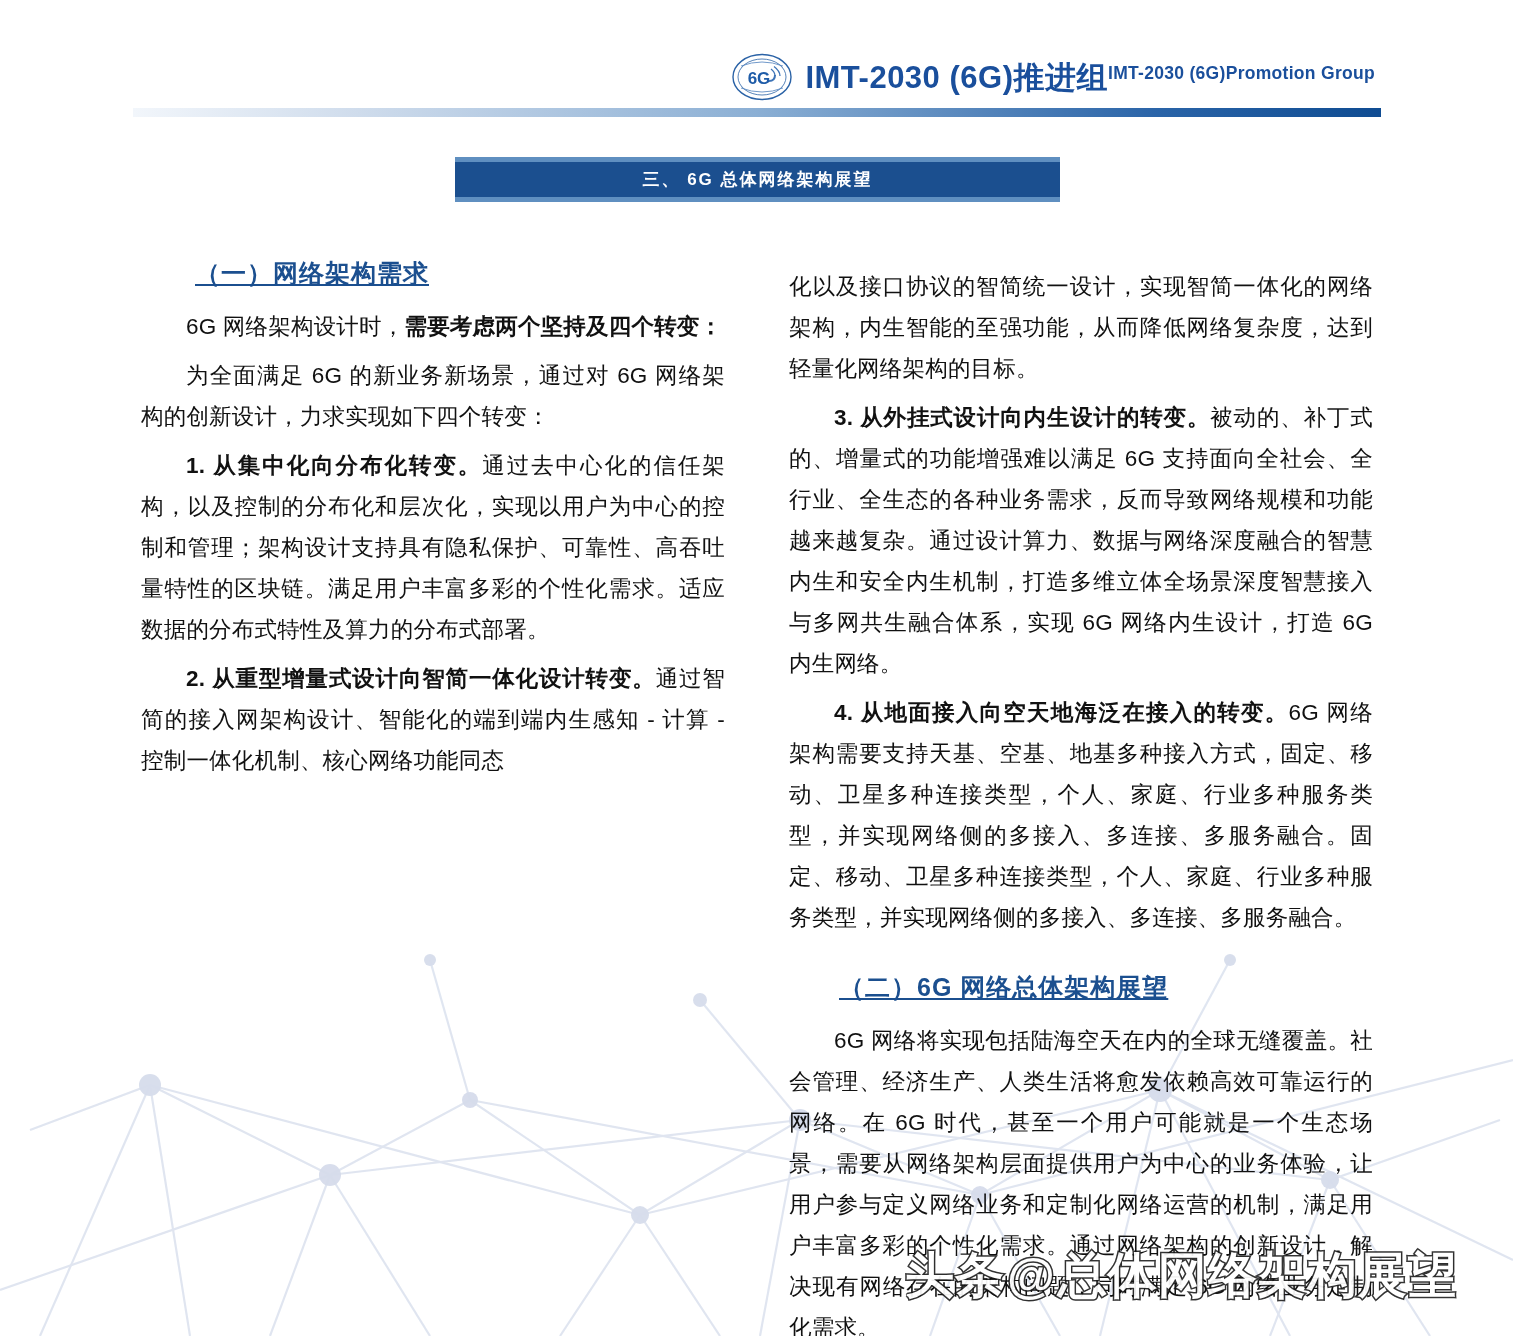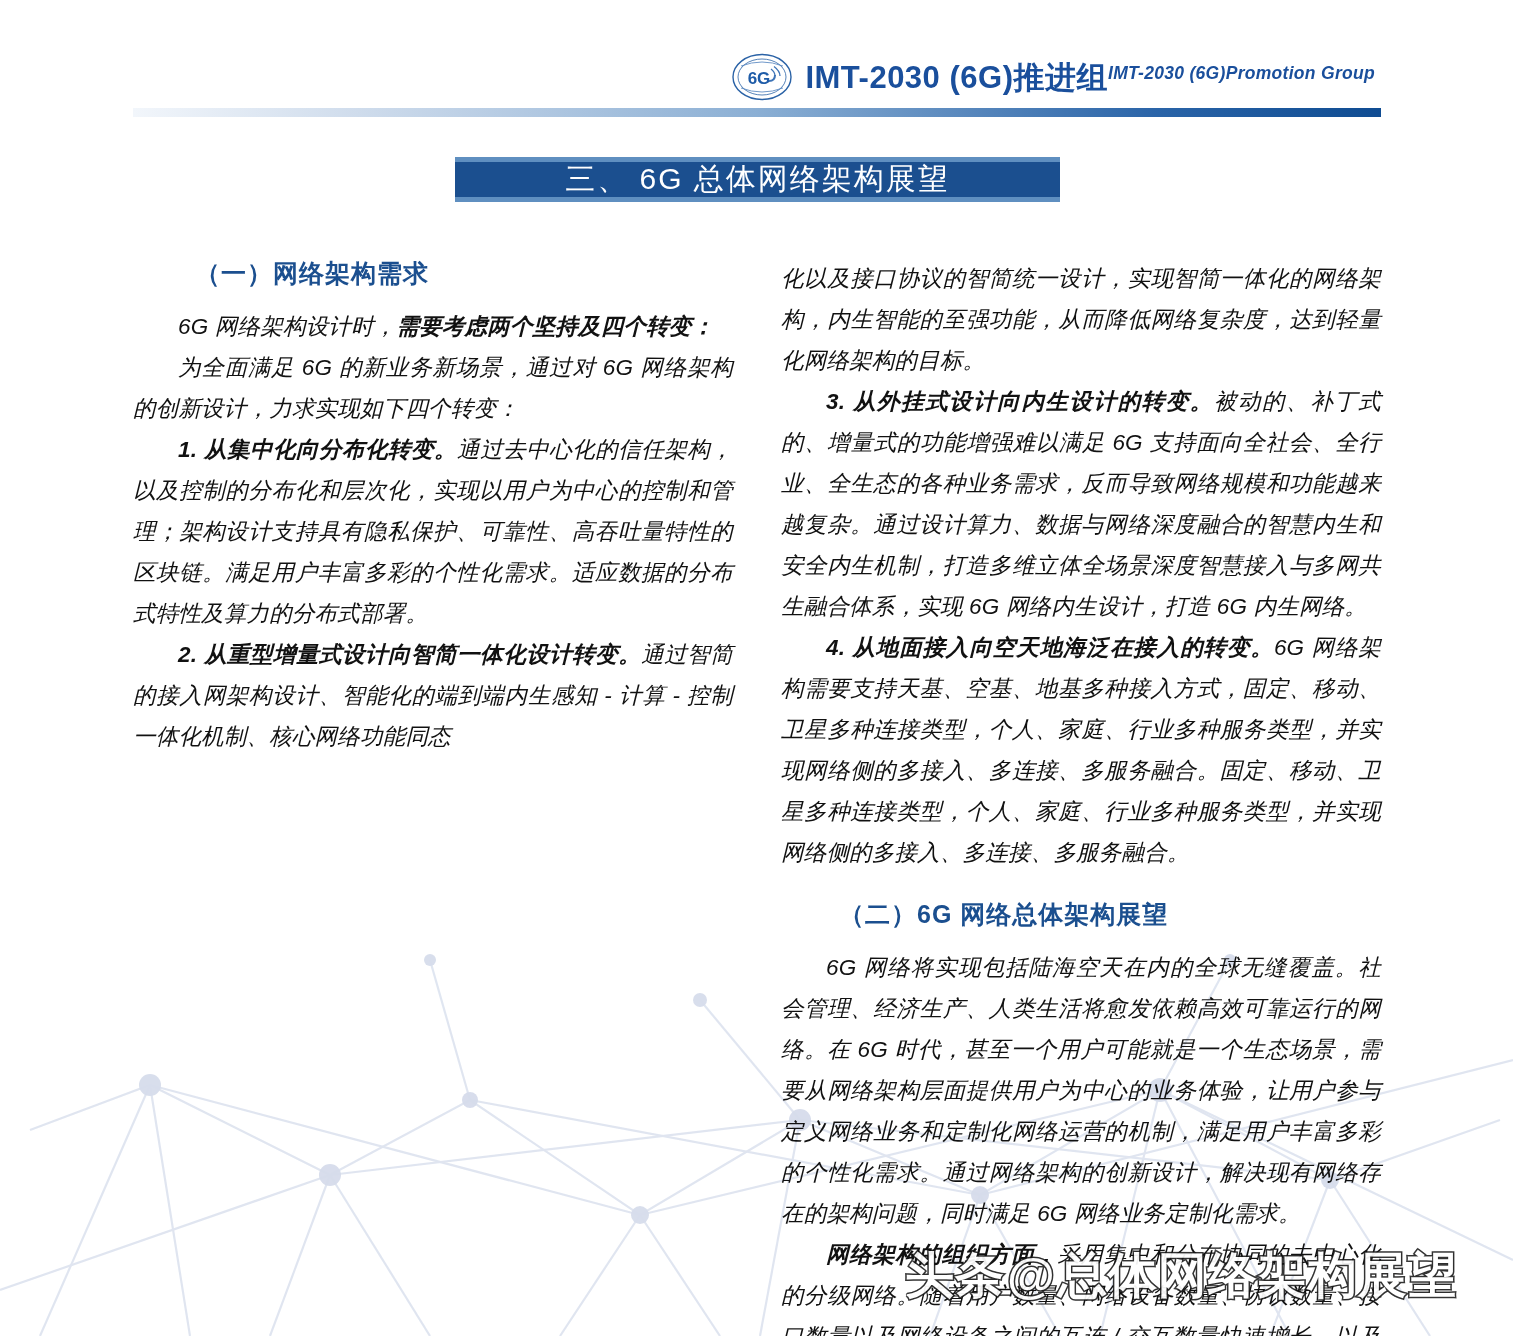--- a/index.html
+++ b/index.html
@@ -62,21 +62,20 @@
     letter-spacing: 0.5px;
     white-space: nowrap;
   }
   .logo-en {
     font-size: 17.5px;
     font-weight: bold;
     color: #1a4f9c;
     letter-spacing: 0.3px;
     white-space: nowrap;
     margin-top: 3px;
-    font-style: italic;
   }
   .header-rule {
     position: absolute;
     left: 133px;
     top: 108px;
     width: 1248px;
     height: 9px;
     background: linear-gradient(to right, #f2f6fb 0%, #cfdcec 18%, #8bafd4 50%, #2a64a8 82%, #0f4c92 100%);
   }
 
@@ -91,22 +90,22 @@
     border-top: 5px solid #5f8fc0;
     border-bottom: 5px solid #5f8fc0;
     box-sizing: border-box;
     display: flex;
     align-items: center;
     justify-content: center;
     z-index: 3;
   }
   .section-banner-text {
     color: #ffffff;
-    font-size: 30px;
-    font-weight: normal;
+    font-size: 17px;
+    font-weight: bold;
     letter-spacing: 2px;
     white-space: nowrap;
   }
 
   
   .columns {
     position: absolute;
     left: 0;
     top: 258px;
     width: 1513px;
@@ -121,33 +120,33 @@
   .col-right { margin-left: 48px; }
 
   h2.sub-head {
     font-size: 25px;
     font-weight: bold;
     color: #1b4f8f;
     margin: 0 0 18px 0;
     letter-spacing: 1px;
     line-height: 1.2;
     padding-left: 62px;
+    text-decoration: underline;
   }
   h2.sub-head.tight { padding-left: 58px; }
 
   p.para {
-    margin: 0;
+    margin: 8px;
     font-size: 22.5px;
     line-height: 41px;
     color: #111111;
     text-align: justify;
     text-justify: inter-ideograph;
     text-indent: 2em;
     letter-spacing: 0.2px;
-    font-style: italic;
   }
   p.para.noindent { text-indent: 0; }
   p.para b { font-weight: bold; }
 
   .gap-before-head { height: 26px; }
 
   
   .footer-bar {
     position: absolute;
     left: 133px;

